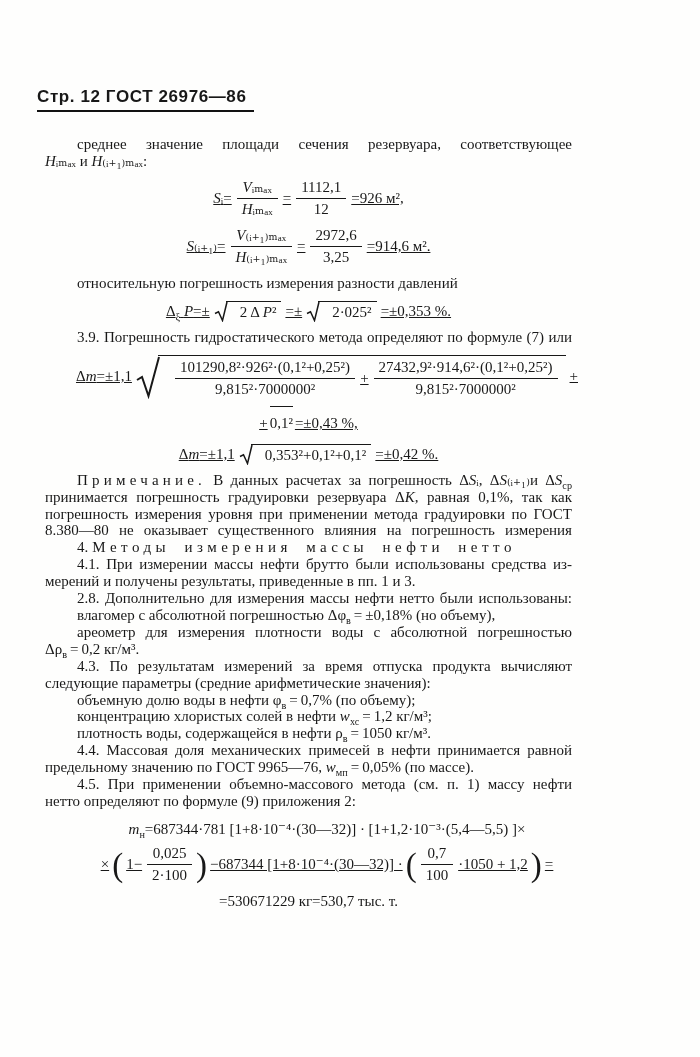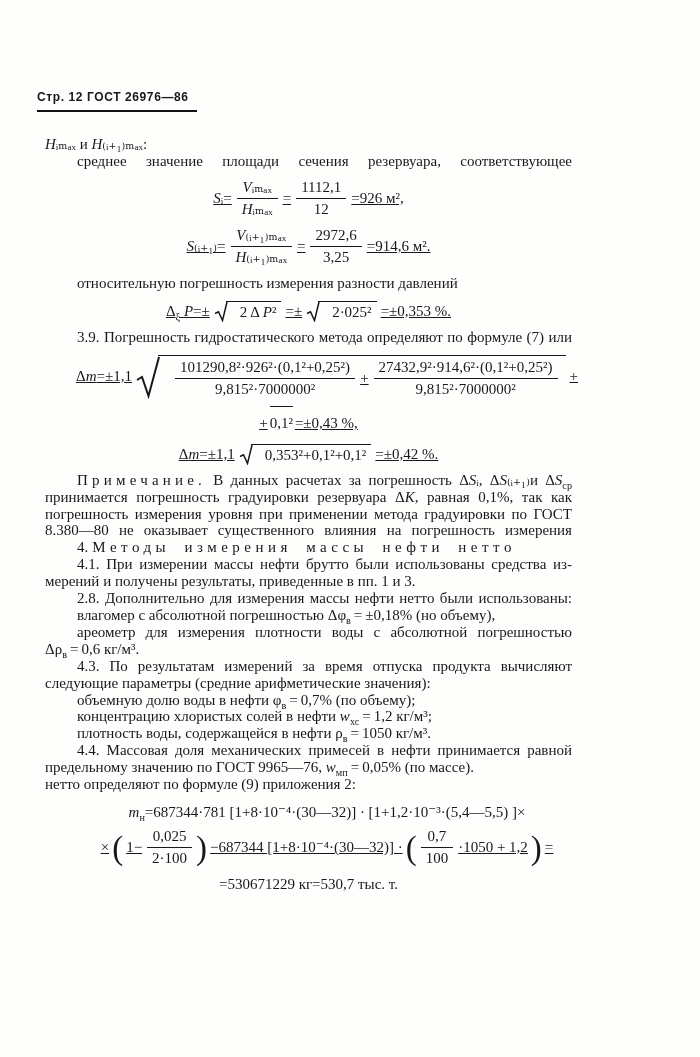--- a/index.html
+++ b/index.html
@@ -8,21 +8,21 @@
     background:#fefefd;
     color:#181818;
     font-family:"Liberation Serif","DejaVu Serif",serif;
     font-size:15px;line-height:16.9px;
     position:relative;overflow:hidden;
   }
   .content{position:absolute;left:45px;top:54px;width:527px;}
   .hdr-wrap{margin-left:-8px;margin-bottom:24px;}
   .hdr{
     font-family:"Liberation Sans","DejaVu Sans",sans-serif;
-    font-weight:bold;font-size:12px;letter-spacing:0.6px;
+    font-weight:bold;font-size:17px;letter-spacing:0.6px;
     display:inline-block;padding:0 8px 4px 0;
     border-bottom:2.5px solid #121212;
     margin-top:35px;
   }
   .ln{width:527px;}
   .ind{text-indent:32px;}
   .jl{text-align:justify;text-align-last:justify;}
   i{font-style:italic;}
   sub{font-size:0.68em;vertical-align:-0.38em;line-height:0;}
   .lsp{letter-spacing:0.28em;}
@@ -57,22 +57,22 @@
 </head>
 <body>
 
 <div class="page">
   <div class="content">
 
     <div class="hdr-wrap">
       <span class="hdr">Стр. 12 ГОСТ 26976—86</span>
     </div>
 
+    <div class="ln ind jl para">среднее значение площади сечения резервуара, соответствующее</div>
     <div class="ln para"><i>H</i><span>ᵢₘₐₓ</span><span> и </span><i>H</i><span>₍ᵢ₊₁₎ₘₐₓ</span><span>:</span></div>
-    <div class="ln ind jl para">среднее значение площади сечения резервуара, соответствующее</div>
 
     <div class="formula f-si">
       <span class="fx"><i>S</i><span>ᵢ</span><span>=</span></span><span class="frac"><span class="num"><i>V</i><span>ᵢₘₐₓ</span></span><span class="den"><i>H</i><span>ᵢₘₐₓ</span></span></span><span class="fx">=</span><span class="frac"><span class="num">1112,1</span><span class="den">12</span></span><span class="fx">=926 м²,</span>
     </div>
 
     <div class="formula f-si1">
       <span class="fx"><i>S</i><span>₍ᵢ₊₁₎</span><span>=</span></span><span class="frac"><span class="num"><i>V</i><span>₍ᵢ₊₁₎ₘₐₓ</span></span><span class="den"><i>H</i><span>₍ᵢ₊₁₎ₘₐₓ</span></span></span><span class="fx">=</span><span class="frac"><span class="num">2972,6</span><span class="den">3,25</span></span><span class="fx">=914,6 м².</span>
     </div>
 
     <div class="ln ind para">относительную погрешность измерения разности давлений</div>
@@ -131,31 +131,32 @@
     <div class="ln jl para">8.380—80 не оказывает существенного влияния на погрешность измерения</div>
 
     <div class="ln ind para"><span>4.</span><span class="sec-title">Методы измерения массы нефти нетто</span></div>
 
     <div class="ln ind jl para">4.1. При измерении массы нефти брутто были использованы средства из-</div>
     <div class="ln para">мерений и получены результаты, приведенные в пп. 1 и 3.</div>
 
     <div class="ln ind jl para">2.8. Дополнительно для измерения массы нефти нетто были использованы:</div>
     <div class="ln ind para"><span>влагомер с абсолютной погрешностью Δφ</span><sub>в</sub><span> = ±0,18%  (но объему),</span></div>
     <div class="ln ind jl para">ареометр для измерения плотности воды с абсолютной погрешностью</div>
-    <div class="ln para"><span>Δρ</span><sub>в</sub><span> = 0,6 кг/м³.</span></div>
+    <div class="ln para"><span>Δρ</span><sub>в</sub><span> = 0,2 кг/м³.</span></div>
 
     <div class="ln ind jl para">4.3. По результатам измерений за время отпуска продукта вычисляют</div>
     <div class="ln para">следующие параметры (средние арифметические значения):</div>
     <div class="ln ind para"><span>объемную долю воды в нефти φ</span><sub>в</sub><span> = 0,7%  (по объему);</span></div>
     <div class="ln ind para"><span>концентрацию хлористых солей в нефти </span><i>w</i><sub>хс</sub><span> = 1,2 кг/м³;</span></div>
     <div class="ln ind para"><span>плотность воды, содержащейся в нефти ρ</span><sub>в</sub><span> = 1050 кг/м³.</span></div>
 
     <div class="ln ind jl para">4.4. Массовая доля механических примесей в нефти принимается равной</div>
     <div class="ln para"><span>предельному значению по ГОСТ 9965—76, </span><i>w</i><sub>мп</sub><span> = 0,05% (по массе).</span></div>
 
+    <div class="ln ind jl para">4.5. При применении объемно-массового метода (см. п. 1) массу нефти</div>
     <div class="ln para">нетто определяют по формуле (9) приложения 2:</div>
 
     <div class="formula f-mn1 wide"><i>m</i><sub>н</sub><span>=687344·781 [1+8·10⁻⁴·(30—32)] · [1+1,2·10⁻³·(5,4—5,5) ]×</span></div>
 
     <div class="formula f-mn2 wide">
       <span class="fx">×</span><span class="bp">(</span><span class="fx">1−</span><span class="frac"><span class="num">0,025</span><span class="den">2·100</span></span><span class="bp">)</span><span class="fx">−687344 [1+8·10⁻⁴·(30—32)] ·</span><span class="bp">(</span><span class="frac"><span class="num">0,7</span><span class="den">100</span></span><span class="fx">·1050 + 1,2</span><span class="bp">)</span><span class="fx">=</span>
     </div>
 
     <div class="formula f-mn3">=530671229 кг=530,7 тыс. т.</div>
 

